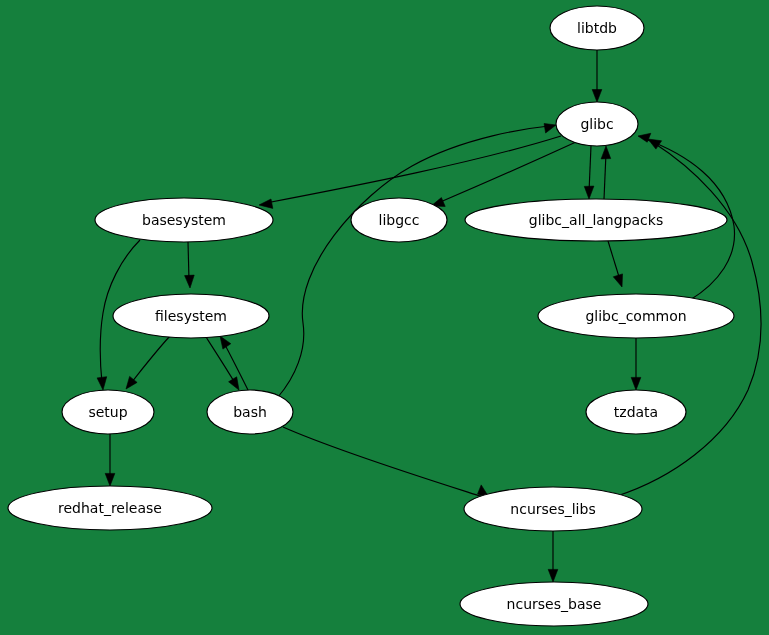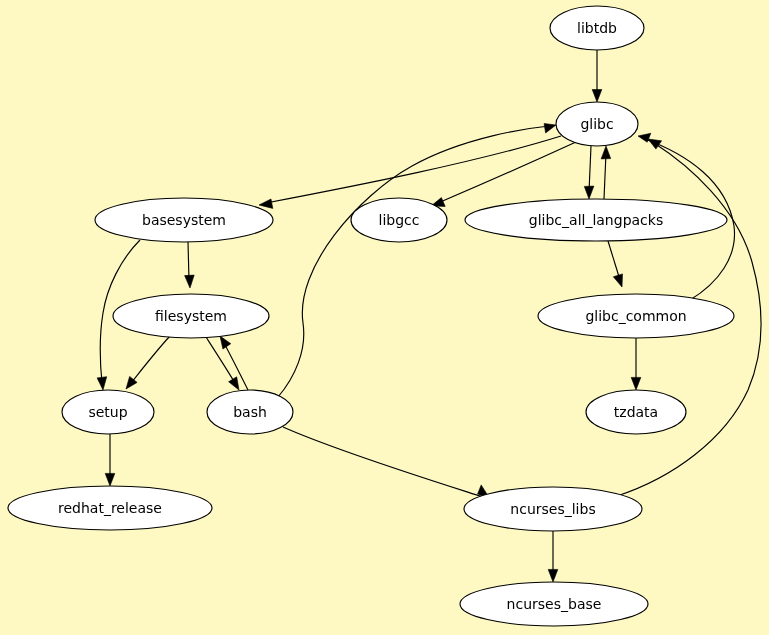--- a/index.html
+++ b/index.html
@@ -8,21 +8,21 @@
     padding: 0;
     background: #ffffff;
   }
   body {
     font-family: "DejaVu Sans", "Liberation Sans", sans-serif;
   }
   #graph-canvas {
     position: relative;
     width: 769px;
     height: 635px;
-    background: #fef9c3;
+    background: #15803d;
     overflow: hidden;
   }
   svg.graph-svg {
     display: block;
     width: 769px;
     height: 635px;
   }
   .node-ellipse {
     fill: #ffffff;
     stroke: #000000;

